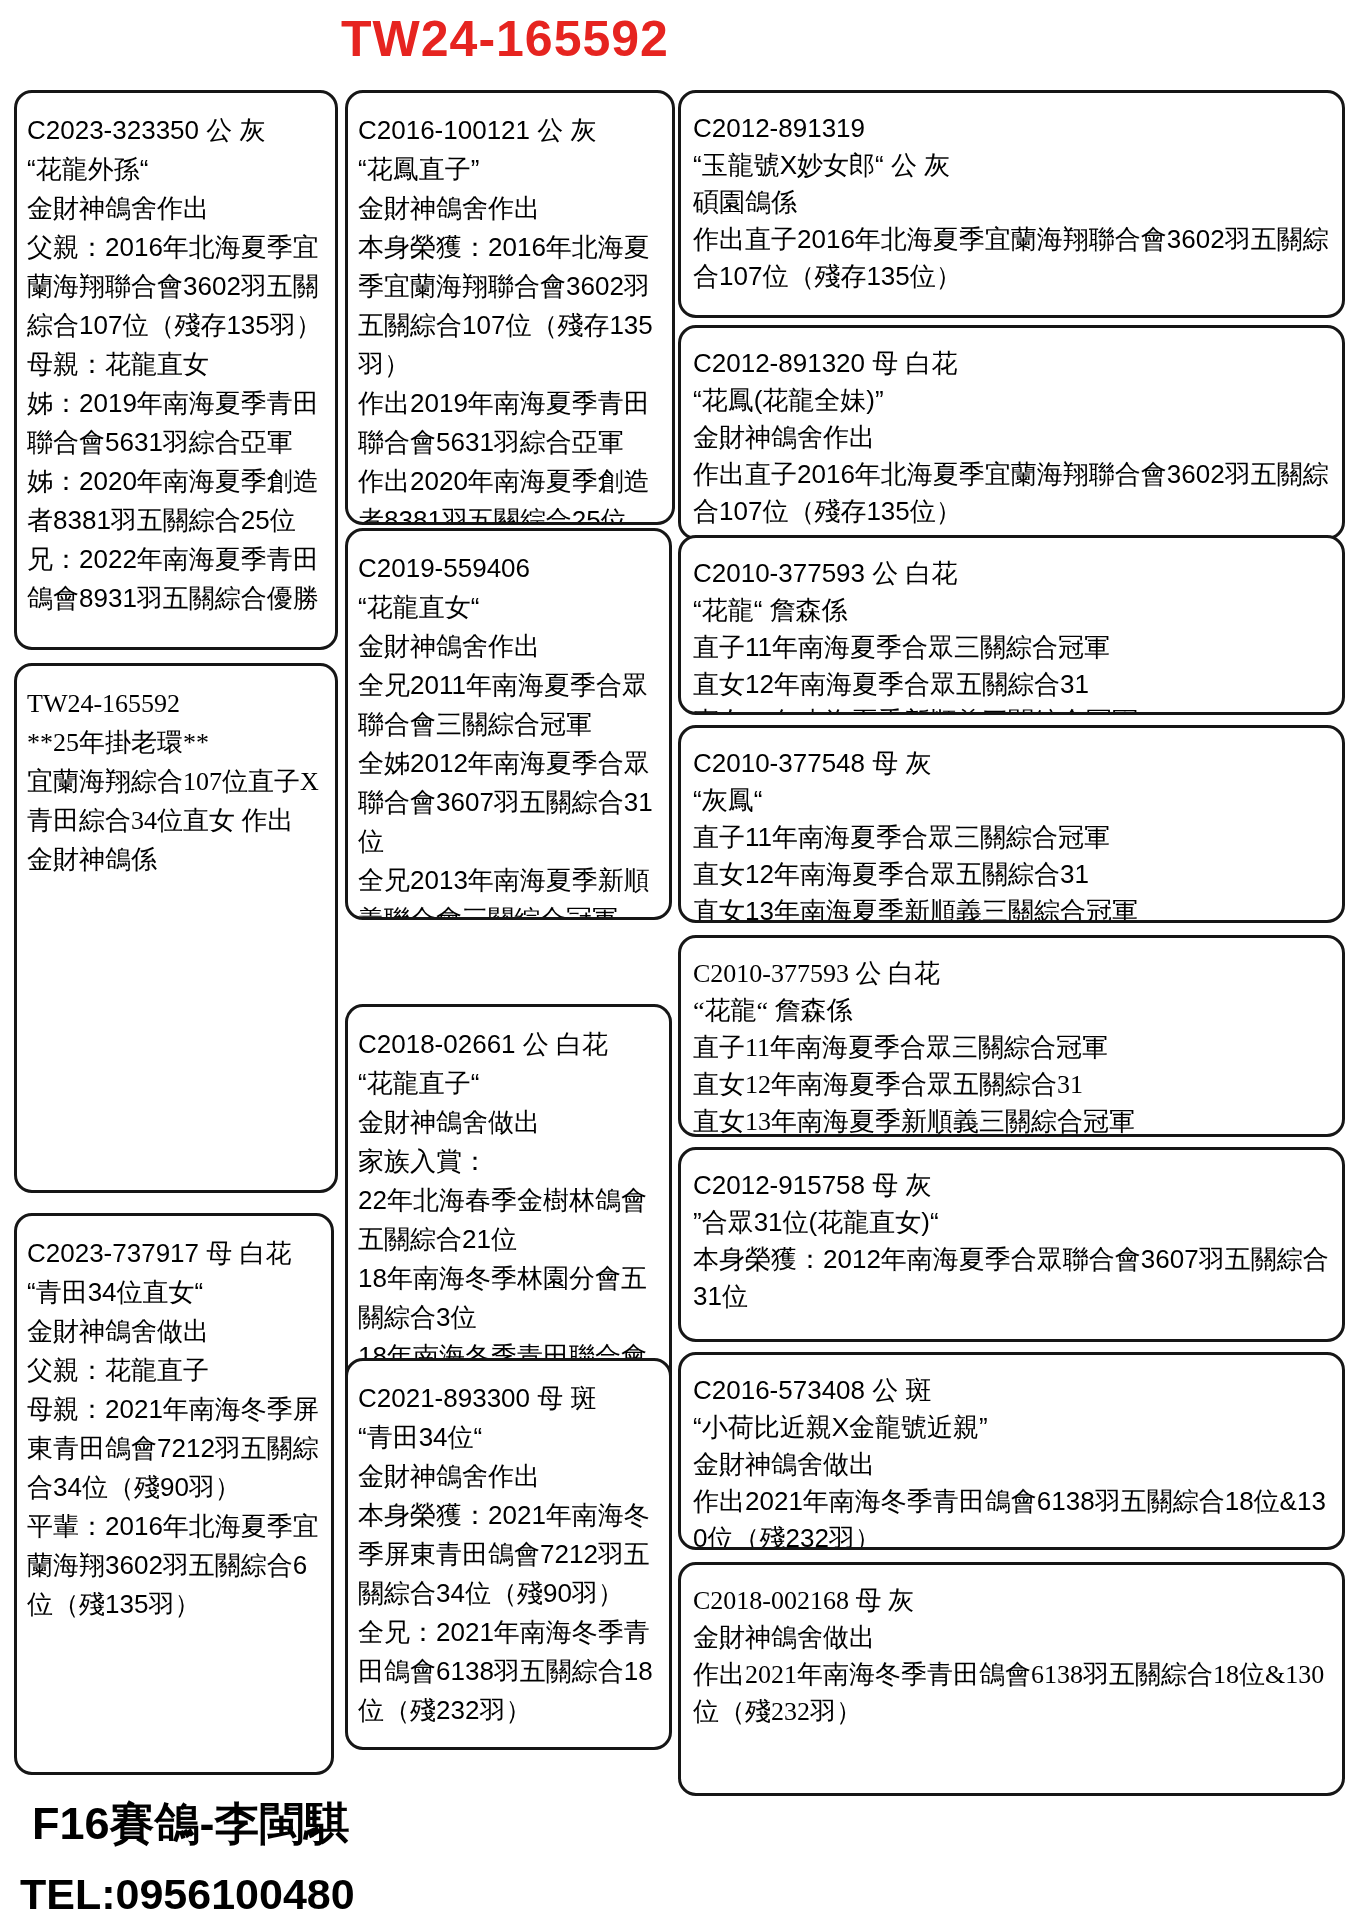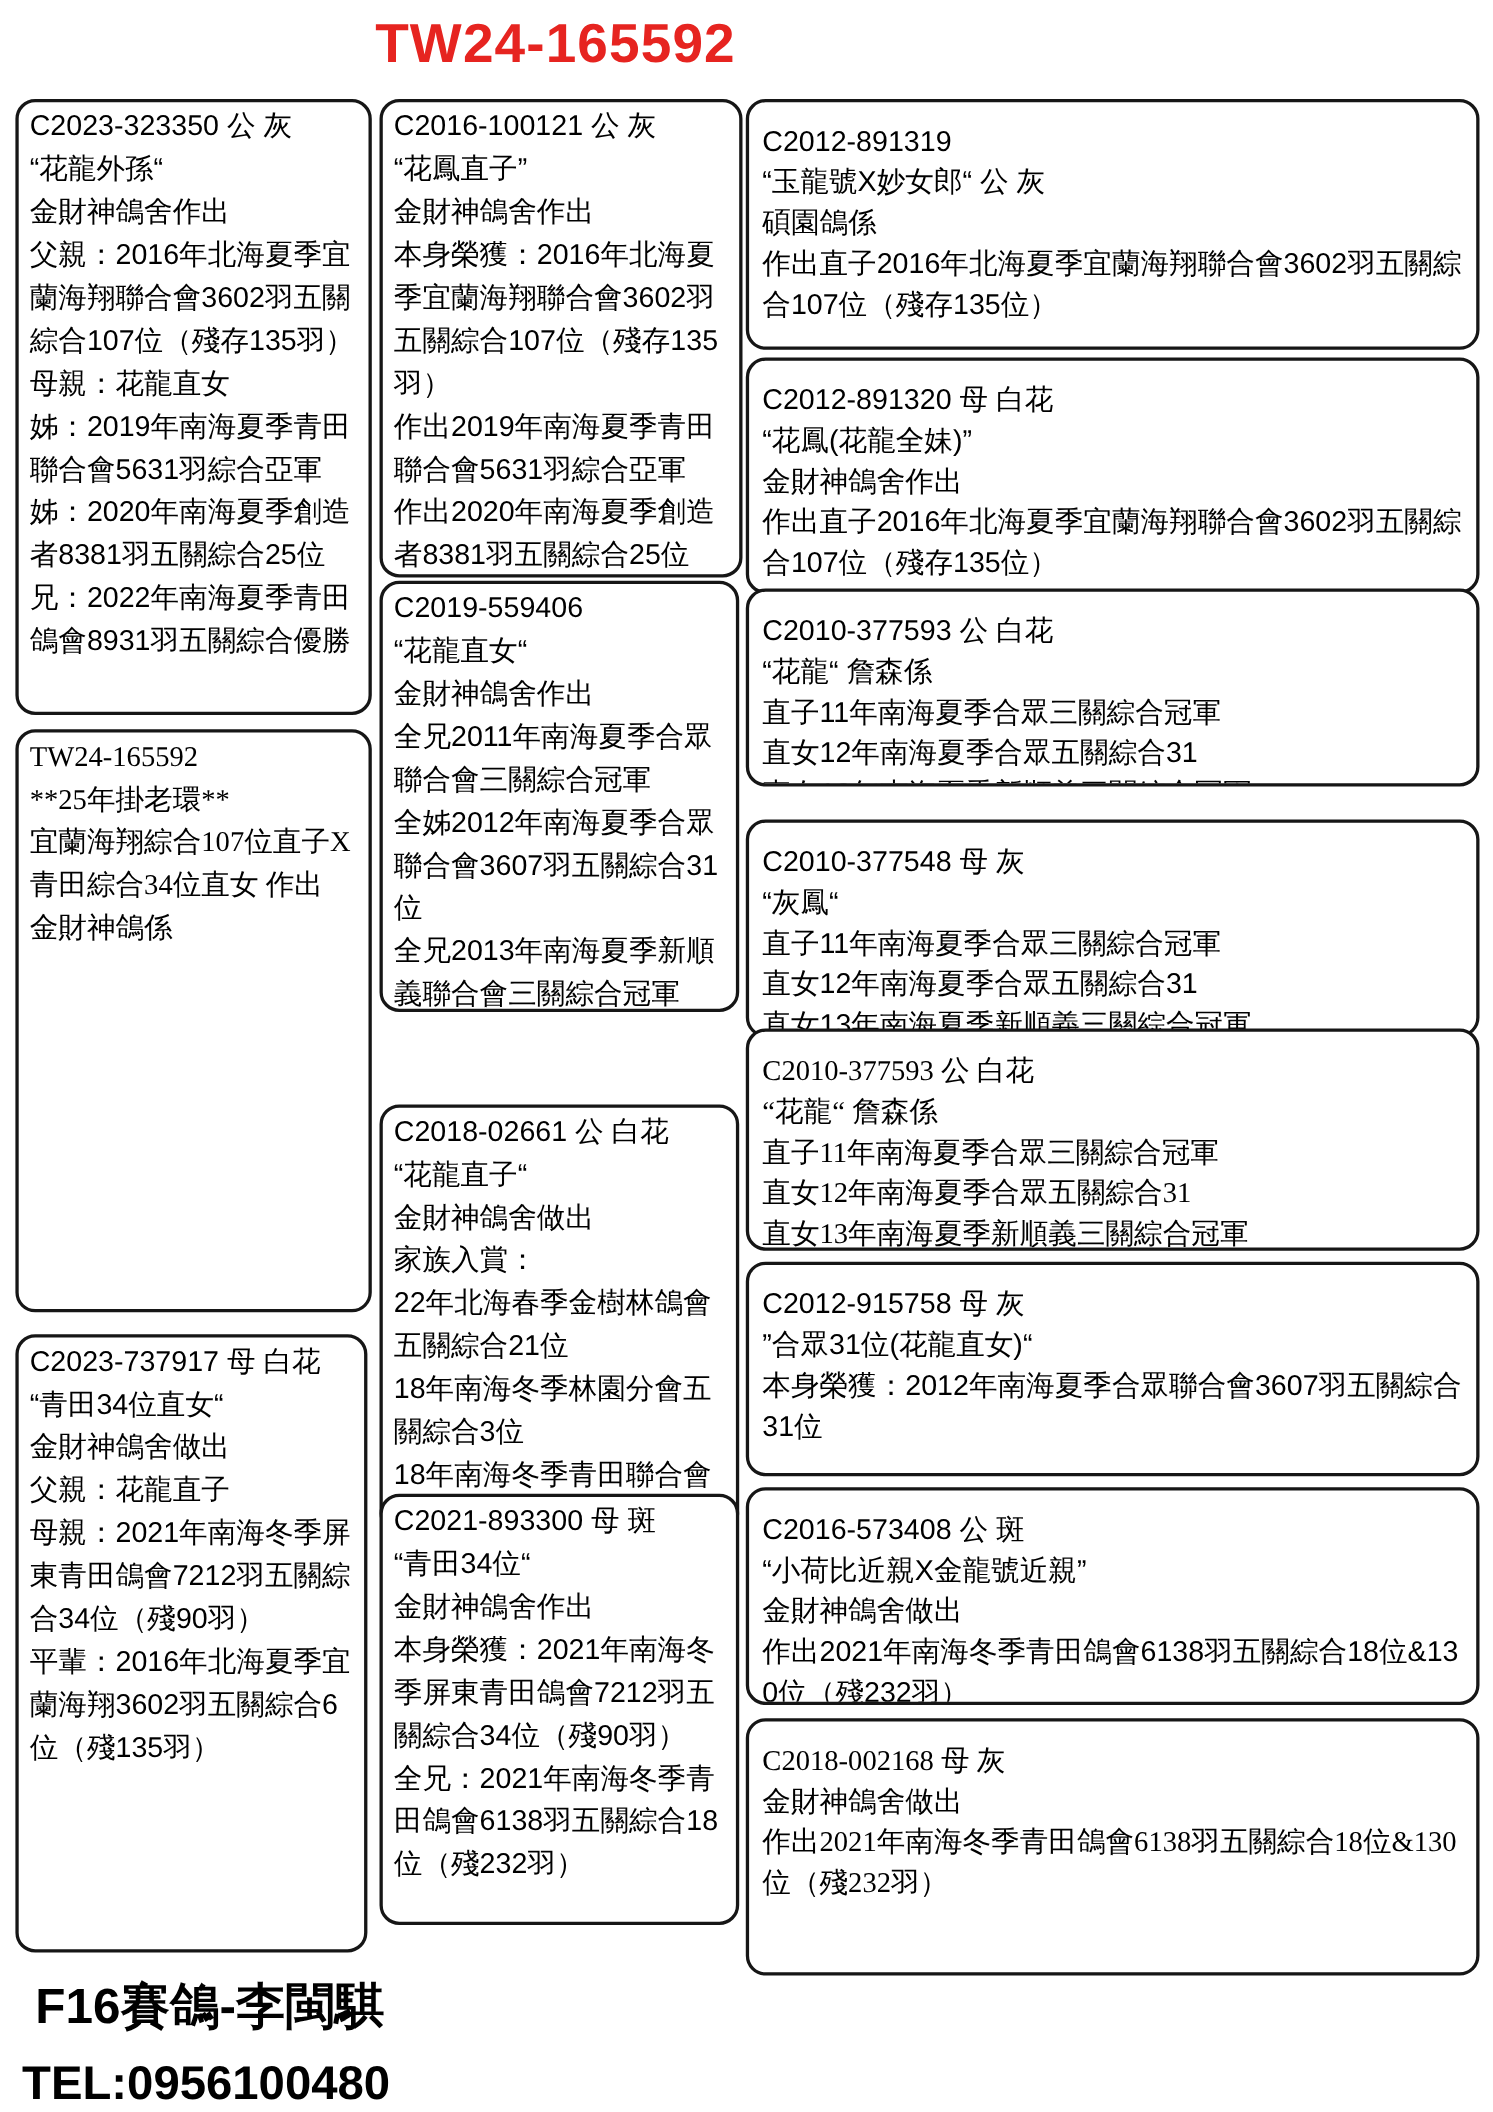--- a/index.html
+++ b/index.html
@@ -1,21 +1,21 @@
 <!DOCTYPE html>
 <html><head>
 <meta charset="utf-8">
 <style>
   html,body{margin:0;padding:0;background:#ffffff;}
   #page{position:relative;width:1357px;height:1920px;background:#ffffff;overflow:hidden;
         font-family:"Liberation Sans","DejaVu Sans",sans-serif;color:#000;}
   .title{position:absolute;top:10px;left:0;width:1010px;text-align:center;
          font-size:50px;font-weight:bold;color:#e62420;letter-spacing:1px;}
   .box{position:absolute;background:#fff;border:3px solid #161616;border-radius:18px;
-       padding:2px 10px;box-sizing:border-box;overflow:hidden;}
+       padding:18px 10px;box-sizing:border-box;overflow:hidden;}
   .box p{margin:0;font-size:26px;line-height:39px;word-break:break-all;}
   .rcol{padding:17px 12px;}
   .rcol p{line-height:37px;}
   .serif, .serif p{font-family:"Liberation Serif","DejaVu Serif",serif;}
   .footer{position:absolute;left:20px;top:1783px;}
   .footer .l1{font-size:45px;font-weight:800;line-height:58px;margin:12px;}
   .footer .l2{font-size:43px;font-weight:800;line-height:58px;margin:0;}
 </style>
 </head>
 <body>
@@ -102,21 +102,21 @@
   </div>
 
   <div class="box rcol" style="left:678px;top:535px;width:667px;height:180px;">
     <p>C2010-377593 公 白花</p>
     <p>“花龍“ 詹森係</p>
     <p>直子11年南海夏季合眾三關綜合冠軍</p>
     <p>直女12年南海夏季合眾五關綜合31</p>
     <p>直女13年南海夏季新順義三關綜合冠軍</p>
   </div>
 
-  <div class="box rcol" style="left:678px;top:725px;width:667px;height:198px;margin-top:20px;">
+  <div class="box rcol" style="left:678px;top:725px;width:667px;height:198px;">
     <p>C2010-377548 母 灰</p>
     <p>“灰鳳“</p>
     <p>直子11年南海夏季合眾三關綜合冠軍</p>
     <p>直女12年南海夏季合眾五關綜合31</p>
     <p>直女13年南海夏季新順義三關綜合冠軍</p>
   </div>
 
   <div class="box rcol serif" style="left:678px;top:935px;width:667px;height:202px;">
     <p>C2010-377593 公 白花</p>
     <p>“花龍“ 詹森係</p>

